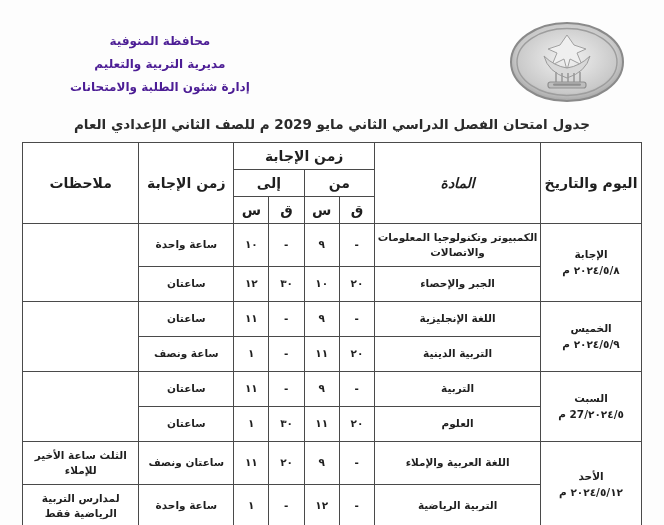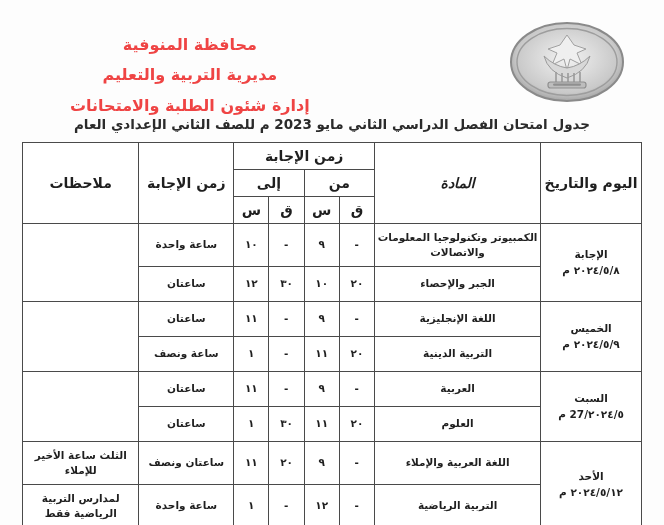--- a/index.html
+++ b/index.html
@@ -35,22 +35,22 @@
     box-sizing: border-box;
     height: 112px;
   }
   .header-lines {
     text-align: center;
     padding-top: 14px;
     padding-left: 40px;
     line-height: 1.9;
   }
   .header-lines div {
-    font-size: 16px;
-    color: #ef4444;
+    font-size: 12px;
+    color: #4c1d95;
     letter-spacing: 0.4px;
     white-space: nowrap;
     font-weight: bold;
   }
 
   .logo-wrap {
     width: 118px;
     height: 84px;
     margin-right: 8px;
     margin-top: 4px;
@@ -149,21 +149,21 @@
           <path d="M66 53 v11"></path>
             <path d="M72 52 v10"></path>
         </g>
         <rect x="40" y="62" width="38" height="6" rx="2.5" fill="#bdbdbd" stroke="#8f8f8f" stroke-width="1.2"></rect>
         <rect x="45" y="63.4" width="28" height="2.4" rx="1.2" fill="#8f8f8f"></rect>
       </svg>
     </div>
 
   </div>
 
-  <div class="doc-title">جدول امتحان الفصل الدراسي الثاني  مايو  2023 م  للصف الثاني الإعدادي العام</div>
+  <div class="doc-title">جدول امتحان الفصل الدراسي الثاني  مايو  2029 م  للصف الثاني الإعدادي العام</div>
 
   <div class="table-wrap">
     <table class="sched">
       <thead>
         <tr>
           <th class="h-daydate" rowspan="3">اليوم والتاريخ</th>
           <th class="h-subject" rowspan="3">المادة</th>
           <th colspan="4">زمن الإجابة</th>
           <th class="h-dur" rowspan="3">زمن الإجابة</th>
           <th class="h-notes" rowspan="3">ملاحظات</th>
@@ -220,21 +220,21 @@
             <td class="num">١١</td>
             <td class="num">-</td>
             <td class="num">١</td>
             <td class="dur">ساعة ونصف</td>
           </tr>
           <tr class="row-tall">
             <td class="daydate" rowspan="2">
               <div>السبت</div>
               <div>٢٠٢٤/٥/27 م</div>
             </td>
-            <td class="subject">العربية</td>
+            <td class="subject">التربية</td>
             <td class="num">-</td>
             <td class="num">٩</td>
             <td class="num">-</td>
             <td class="num">١١</td>
             <td class="dur">ساعتان</td>
             <td class="notes-cell" rowspan="2"></td>
           </tr>
           <tr class="row-tall thick-sep">
             <td class="subject">العلوم</td>
             <td class="num">٢٠</td>

